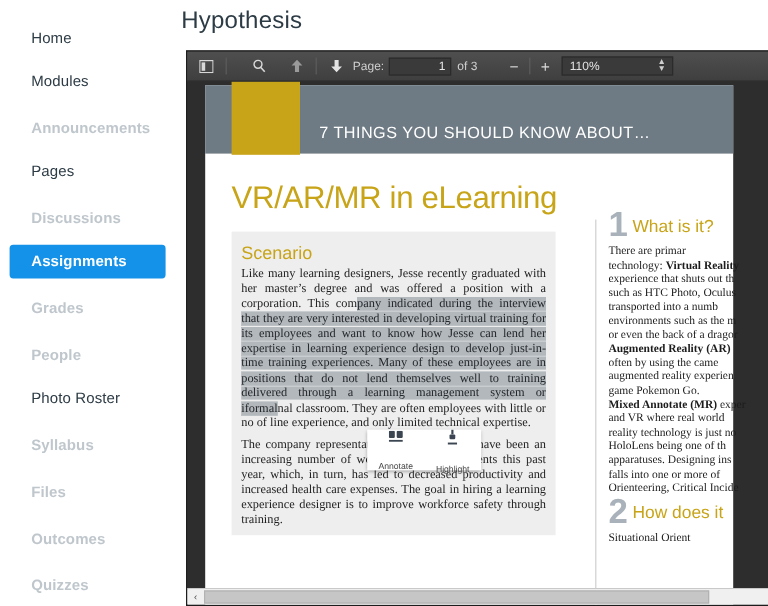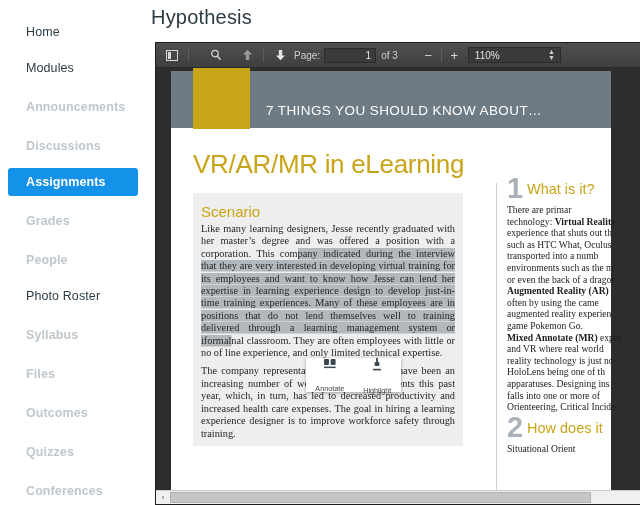--- a/index.html
+++ b/index.html
@@ -300,20 +300,21 @@
 </style>
 </head>
 <body>
 
 <div id="app">
 
   <nav id="sidebar">
       <div class="nav-item strong">Home</div>
       <div class="nav-item strong">Modules</div>
       <div class="nav-item dim">Announcements</div>
+      <div class="nav-item strong">Pages</div>
       <div class="nav-item dim">Discussions</div>
       <div class="nav-item active">Assignments</div>
       <div class="nav-item dim">Grades</div>
       <div class="nav-item dim">People</div>
       <div class="nav-item strong">Photo Roster</div>
       <div class="nav-item dim">Syllabus</div>
       <div class="nav-item dim">Files</div>
       <div class="nav-item dim">Outcomes</div>
       <div class="nav-item dim">Quizzes</div>
       <div class="nav-item dim">Conferences</div>
@@ -402,21 +403,21 @@
 
           <div id="col-right">
             <div class="sec-head">
               <span class="sec-num">1</span>
               <span class="sec-title">What is it?</span>
             </div>
             <div id="sec1-body">
                 <div class="rbody">        There    are    primar</div>
                 <div class="rbody">technology: <b>Virtual Reality</b></div>
                 <div class="rbody">experience that shuts out th</div>
-                <div class="rbody">such as HTC What, Oculus</div>
+                <div class="rbody">such as HTC Photo, Oculus</div>
                 <div class="rbody">transported   into    a   numb</div>
                 <div class="rbody">environments such as the m</div>
                 <div class="rbody">or even the back of a dragor</div>
                 <div class="rbody"> <b>Augmented Reality (AR)</b></div>
                 <div class="rbody">often   by   using   the   came</div>
                 <div class="rbody">augmented reality experien</div>
                 <div class="rbody">game Pokemon Go.</div>
                 <div class="rbody"><b>Mixed Annotate (MR)</b> exper</div>
                 <div class="rbody">and  VR  where  real world</div>
                 <div class="rbody">reality technology is just no</div>

